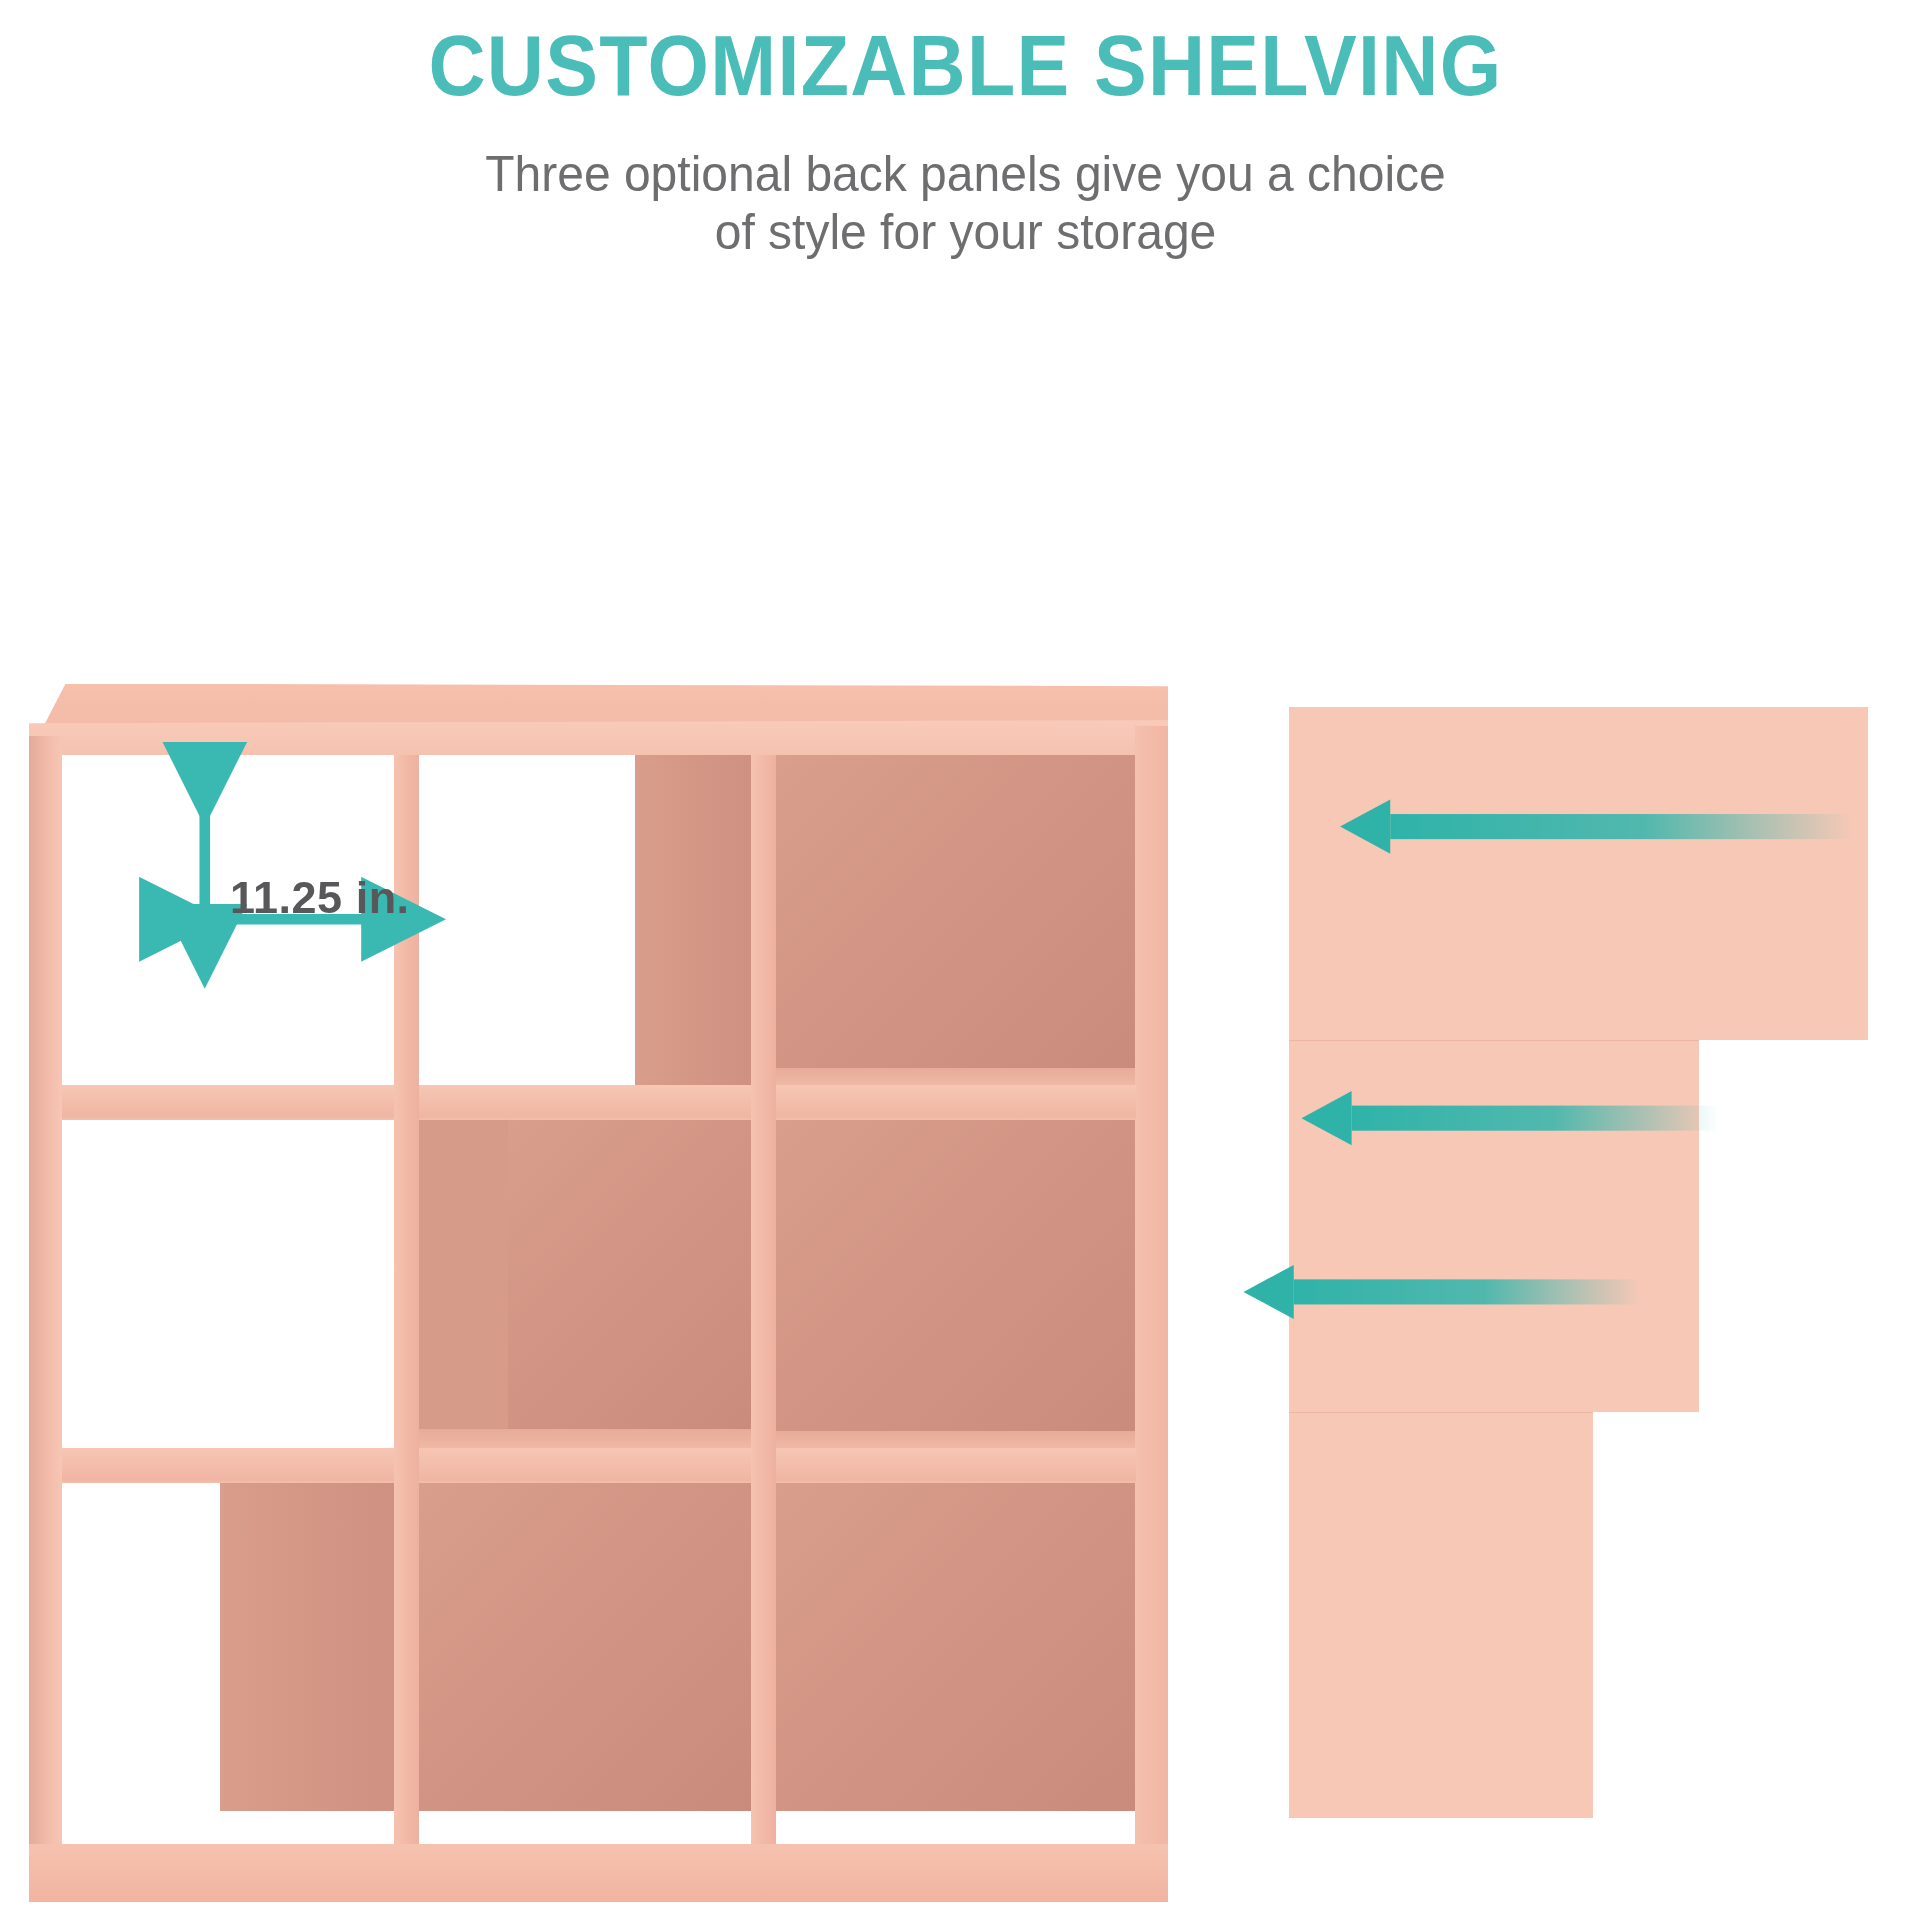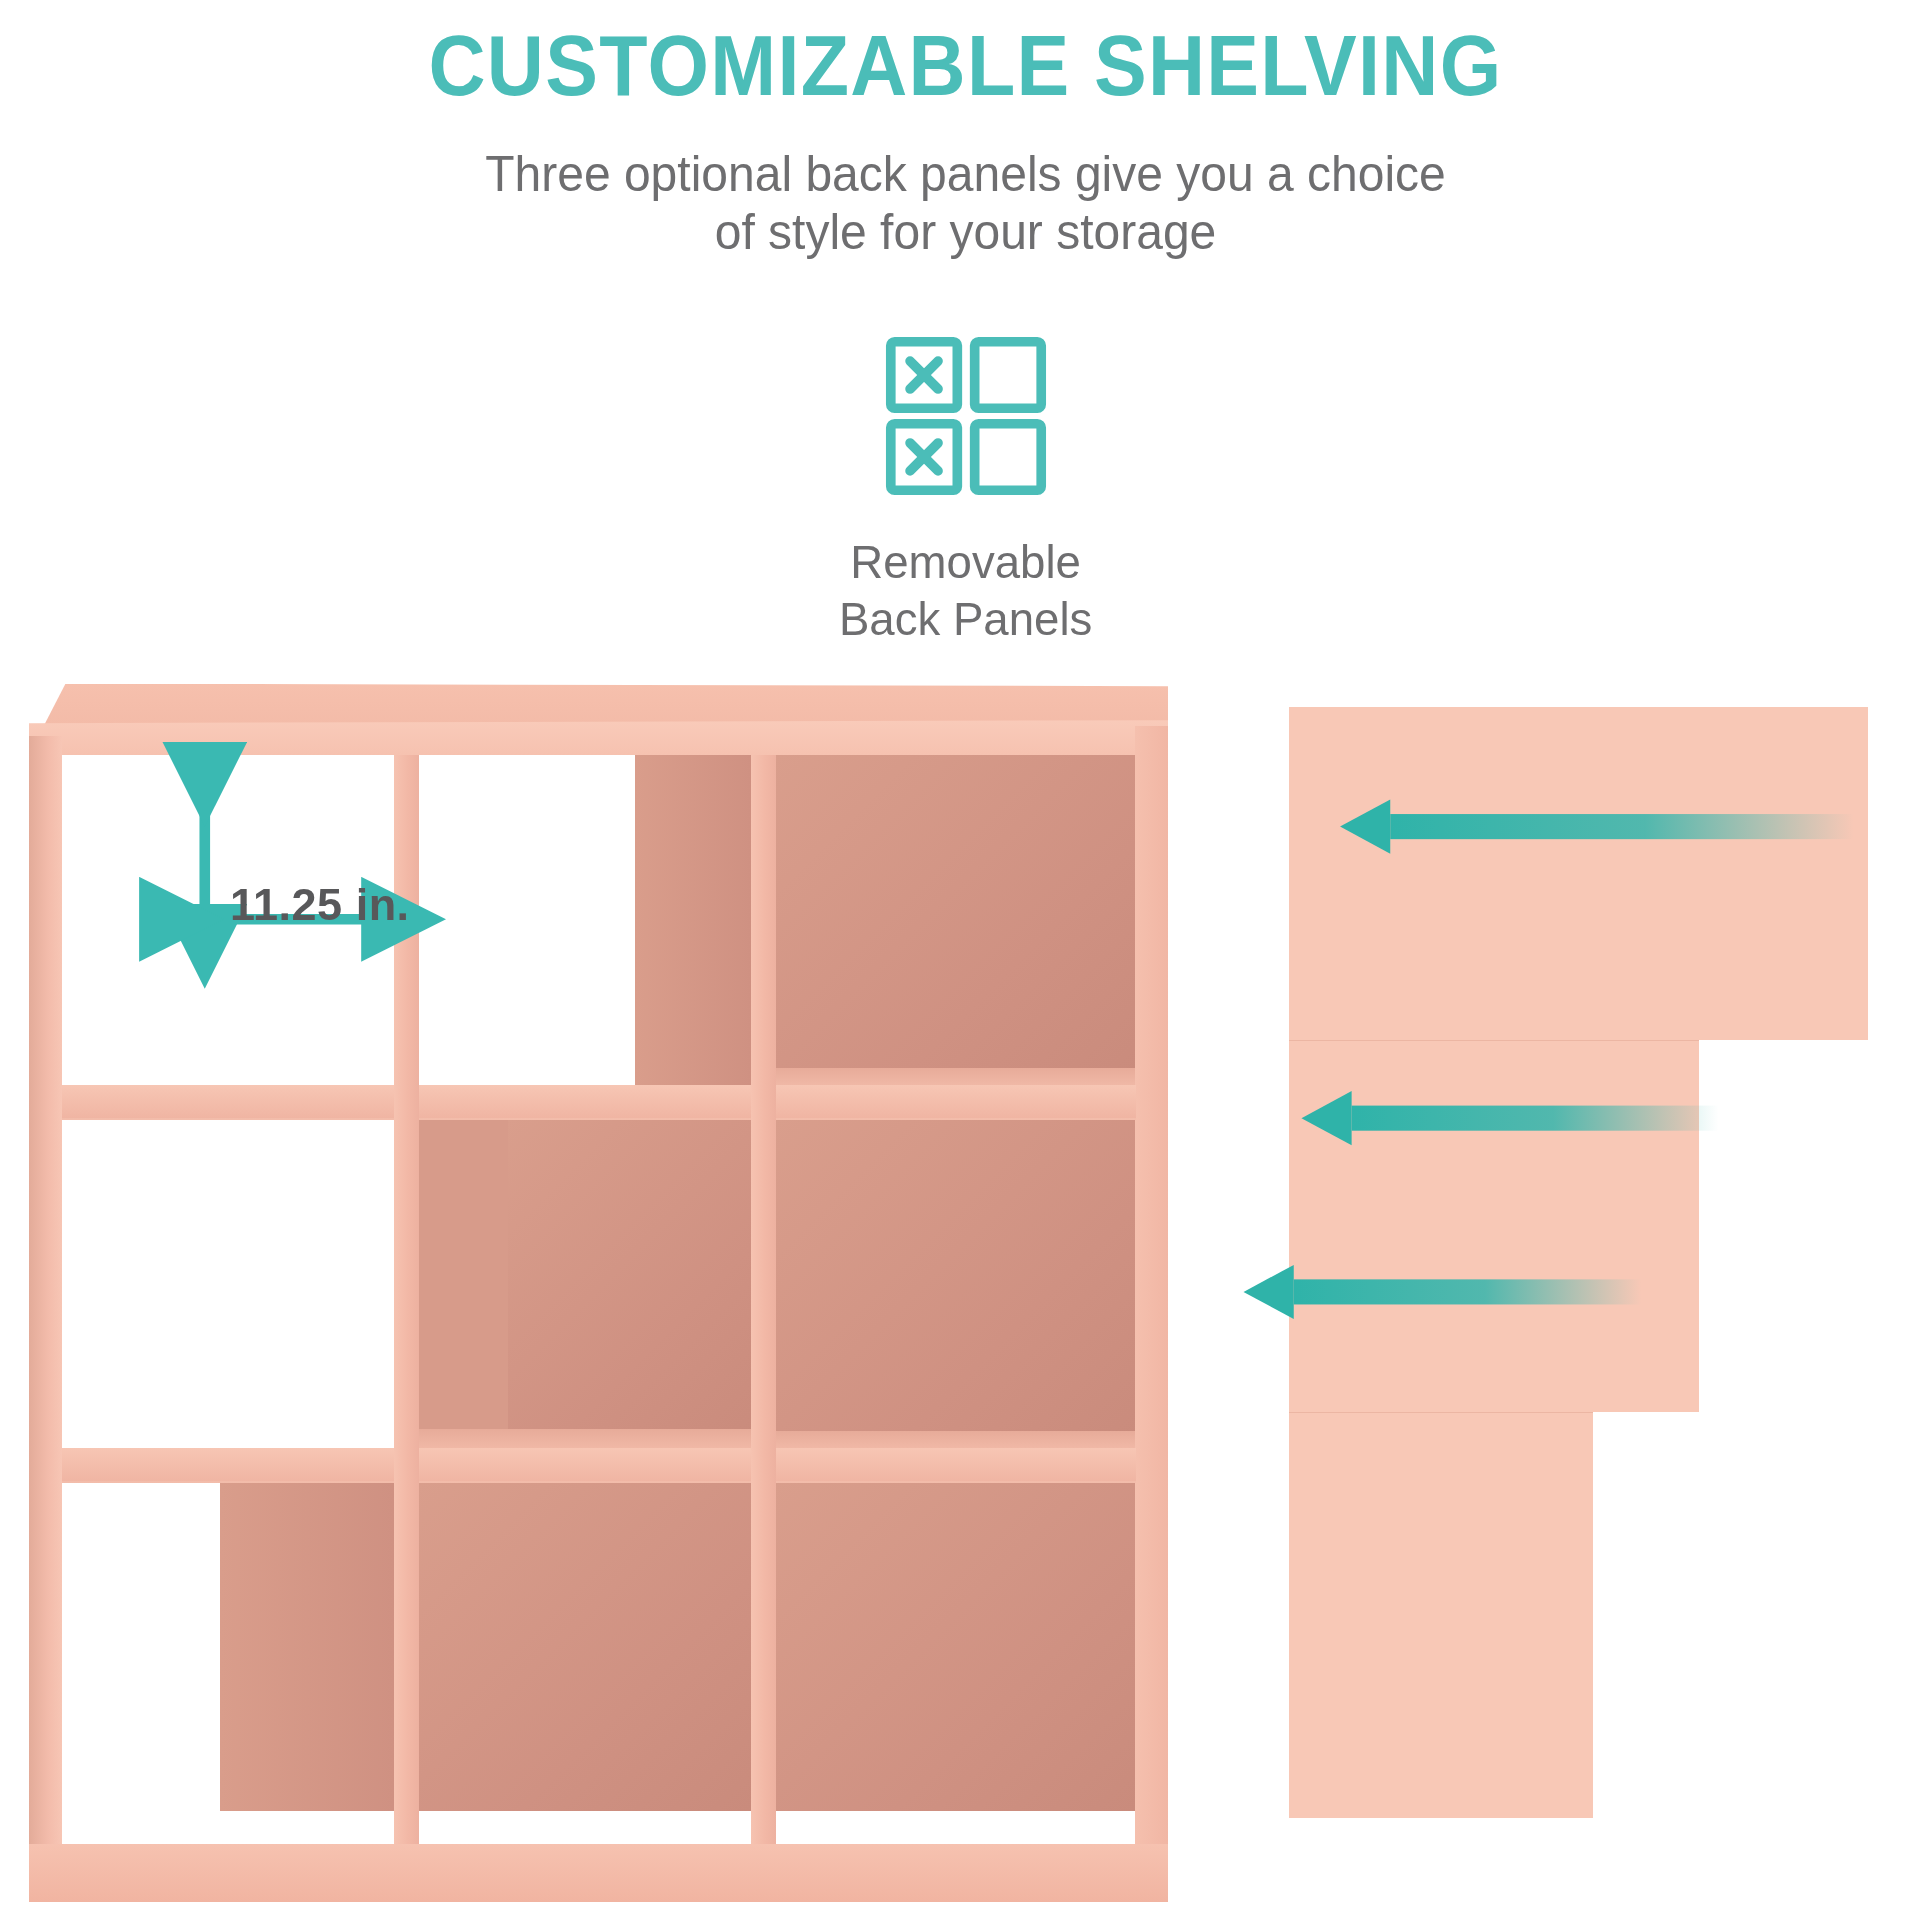--- a/index.html
+++ b/index.html
@@ -154,42 +154,20 @@
 
   <div class="subhead">
     <span>Three optional back panels give you a choice</span>
     <span class="l2">of style for your storage</span>
   </div>
 
   <div class="features">
 
 
 
-    <div class="feature">
-      <div class="feat-icon">
-        <svg width="164" height="162" viewBox="0 0 170 168">
-          <g fill="none" stroke="#4bbdb8" stroke-width="10">
-            <rect x="7" y="7" width="69" height="69" rx="4"></rect>
-            <rect x="94" y="7" width="69" height="69" rx="4"></rect>
-            <rect x="7" y="92" width="69" height="69" rx="4"></rect>
-            <rect x="94" y="92" width="69" height="69" rx="4"></rect>
-          </g>
-          <g stroke="#4bbdb8" stroke-width="10" stroke-linecap="round">
-            <line x1="27" y1="27" x2="56" y2="56"></line>
-            <line x1="56" y1="27" x2="27" y2="56"></line>
-            <line x1="27" y1="112" x2="56" y2="141"></line>
-            <line x1="56" y1="112" x2="27" y2="141"></line>
-          </g>
-        </svg>
-      </div>
-      <div class="feat-label">
-        <span>Removable</span>
-        <span class="l2">Back Panels</span>
-      </div>
-    </div>
   </div>
 
   <div class="product">
 
     <div class="panel" id="panel-top"></div>
     <div class="panel" id="panel-mid"></div>
     <div class="panel" id="panel-bottom"></div>
     <div class="panel-seam" style="top:364px;"></div>
     <div class="panel-seam" style="top:736px; width:304px;"></div>
 
@@ -247,21 +225,21 @@
         <marker id="ar" markerWidth="8" markerHeight="8" refX="4" refY="4" orient="auto">
           <path d="M0,0 L8,4 L0,8 Z" fill="#3ab9b2"></path>
         </marker>
       </defs>
 
       <line x1="212" y1="112" x2="212" y2="280" stroke="#3ab9b2" stroke-width="11" marker-start="url(#ar)" marker-end="url(#ar)"></line>
 
       <line x1="188" y1="252" x2="418" y2="252" stroke="#3ab9b2" stroke-width="11" marker-start="url(#ar)" marker-end="url(#ar)"></line>
     </svg>
 
-    <div class="dim-label" style="left:230px; top:203px;">11.25 in.</div>
+    <div class="dim-label" style="left:230px; top:196px;">11.25 in.</div>
 
     <svg class="arrows" width="1931" height="1255" viewBox="0 0 2000 1300">
       <defs>
         <linearGradient id="fade1" x1="1" y1="0" x2="0" y2="0">
           <stop offset="0%" stop-color="#34b5ac" stop-opacity="0"></stop>
           <stop offset="45%" stop-color="#34b5ac" stop-opacity="0.85"></stop>
           <stop offset="100%" stop-color="#2fb3a9" stop-opacity="1"></stop>
         </linearGradient>
       </defs>
       <g>

